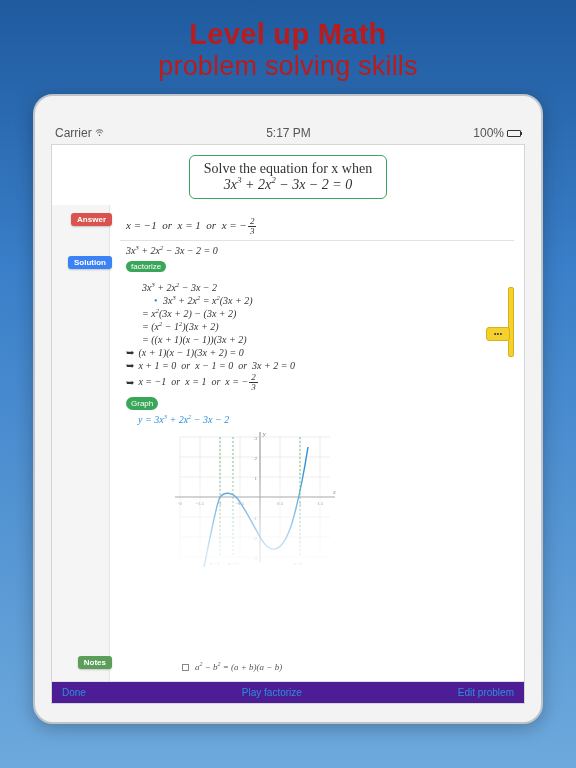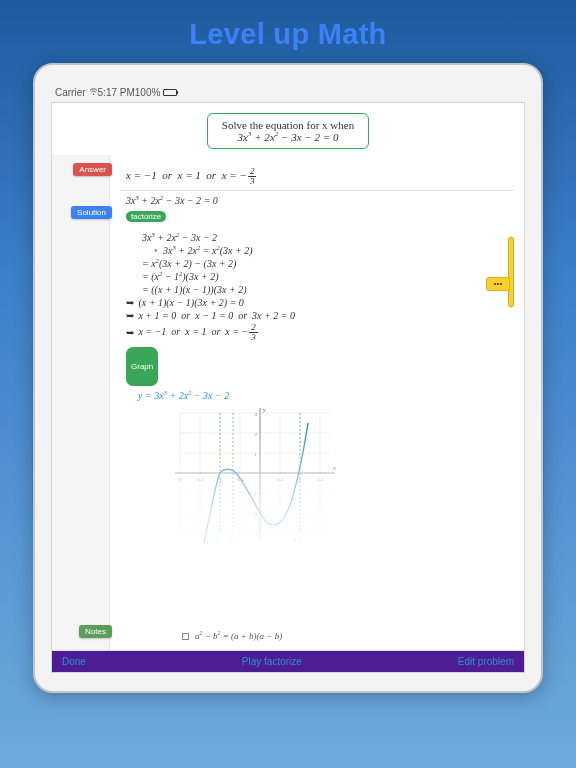--- a/index.html
+++ b/index.html
@@ -4,69 +4,69 @@
 <style>
   * { box-sizing: border-box; margin: 0; padding: 0; }
   html, body { width: 576px; height: 768px; overflow: hidden; }
   body {
     background: linear-gradient(180deg, #1f5a9e 0%, #3a7fc9 35%, #6da9dc 100%);
     font-family: "Helvetica Neue", Arial, sans-serif;
     display: flex;
     flex-direction: column;
     align-items: center;
   }
-  .hero { text-align: center; color: #3b82f6; margin-top: 18px; margin-bottom: 12px; }
+  .hero { text-align: center; color: #b91c1c; margin-top: 18px; margin-bottom: 12px; }
   .hero-title { font-size: 29px; font-weight: 600; letter-spacing: .3px; }
   .hero-sub { font-size: 27px; font-weight: 300; letter-spacing: .2px; }
   .ipad {
     width: 510px; height: 630px;
     background: #f3f3f3;
     border: 2px solid #bfc4c8;
     border-radius: 20px;
     box-shadow: 0 4px 18px rgba(0,0,0,.25);
     padding: 22px 16px 18px 16px;
     display: flex; flex-direction: column;
     position: relative;
   }
   .statusbar {
-    display: flex; align-items: center;
-    font-size: 10px; color: #555; padding: 0 4px 4px 4px;
+    display: flex; justify-content: space-between; align-items: center;
+    font-size: 12px; color: #555; padding: 0 4px 4px 4px; margin-top: 8px;
   }
   .sb-left, .sb-right { display: flex; align-items: center; gap: 3px; }
   .wifi-icon svg { width: 9px; height: 9px; }
   .batt { width: 14px; height: 7px; border: 1px solid #333; border-radius: 1px; position: relative; }
   .batt::after { content:''; position:absolute; right:-2px; top:1px; width:1px; height:3px; background:#333; }
   .batt-fill { background:#333; width:100%; height:100%; }
   .canvas { flex:1; background:#fff; border:1px solid #d6d6d6; display:flex; flex-direction:column; min-height:0; position:relative; }
   .problem-wrap { padding: 10px 0 6px 0; display:flex; justify-content:center; }
   .problem-box {
     border: 1px solid #3aa65a; border-radius: 6px;
     padding: 5px 14px; text-align:center; font-family: Georgia, 'Times New Roman', serif;
-    font-size: 11px; color:#333;
+    font-size: 14px; color:#333;
   }
   .problem-box .math { font-style: italic; }
   sup { font-size:.65em; vertical-align: super; line-height:0; }
   .workspace { flex:1; display:flex; min-height:0; position:relative; }
   .leftbar { width: 58px; padding-top: 8px; background:#f5f5f5; border-right:1px solid #e6e6e6; display:flex; flex-direction:column; align-items:flex-end; gap:6px; }
   .badge {
-    font-size: 8px; font-weight:400; color:#fff; padding:2px 6px;
+    font-size: 8px; font-weight:700; color:#fff; padding:2px 6px;
     border-radius: 3px; margin-right:-3px; z-index:2; position:relative;
     box-shadow: 0 1px 2px rgba(0,0,0,.2);
   }
   .badge.answer { background:#d9534f; }
   .badge.solution { background:#3b82f6; margin-top: 24px; }
   .badge.notes { background:#5a9e5a; margin-top: auto; margin-bottom: 12px; }
   .mainpane { flex:1; overflow:hidden; background:#fff; font-family: Georgia,'Times New Roman',serif; font-size:10px; color:#333; padding:8px 10px 0 10px; position:relative; }
   .mainpane hr { border:none; border-top:1px solid #e2e2e2; margin:4px 0; }
   .mathline { font-style: italic; margin: 2px 0 2px 6px; }
   .frac { display:inline-flex; flex-direction:column; align-items:center; vertical-align:middle; font-size:9px; line-height:1; margin:0 1px; }
   .frac .n { border-bottom:1px solid #333; padding:0 2px; }
   .frac .d { padding:0 2px; }
   .tag-factor { display:inline-block; background:#3aa65a; color:#fff; font-size:8px; font-style:normal; font-family:Arial,sans-serif; padding:1px 5px; border-radius:7px; margin:3px 0 8px 6px; }
-  .tag-graph { display:inline-block; background:#3aa65a; color:#fff; font-size:8px; font-style:normal; font-family:Arial,sans-serif; padding:15px 5px; border-radius:7px; margin:3px 0 2px 6px; }
+  .tag-graph { display:inline-block; background:#3aa65a; color:#fff; font-size:8px; font-style:normal; font-family:Arial,sans-serif; padding:2px 5px; border-radius:7px; margin:3px 0 2px 6px; }
   .steps { margin-left: 22px; }
   .steps .mathline { margin-left: 0; }
   .dot { color:#2d8fd6; margin-right:3px; font-style:normal; }
   .arrowline { display:flex; align-items:center; gap:4px; margin:2px 0 2px 6px; font-style:italic; }
   .arrow-icon { font-style:normal; font-size:10px; }
   .hint-btn {
     position:absolute; right:14px; top:122px;
     width:24px; height:14px; background:#f6d12e; border:1px solid #d6b21a; border-radius:3px;
     display:flex; align-items:center; justify-content:center; font-size:8px;
   }
@@ -89,20 +89,21 @@
     height:22px; padding: 0 10px; font-size:10px; color:#2d8fd6;
     border-top:1px solid #e0e0e0; background:#4c1d95;
   }
   .toolbar span { cursor:default; }
 </style>
 </head>
 <body>
 
 <div class="hero">
   <div class="hero-title">Level up Math</div>
+  <div class="hero-sub">problem solving skills</div>
 </div>
 
 <div class="ipad">
   <div class="statusbar">
     <div class="sb-left">
       <span>Carrier</span>
       <span class="wifi-icon">
         <svg viewBox="0 0 10 10">
             <path d="M5 8 L5 8" stroke="#444" stroke-width="1.5" stroke-linecap="round"></path>
             <path d="M2.5 5.8 A3 3 0 0 1 7.5 5.8" fill="none" stroke="#444" stroke-width="1"></path>

